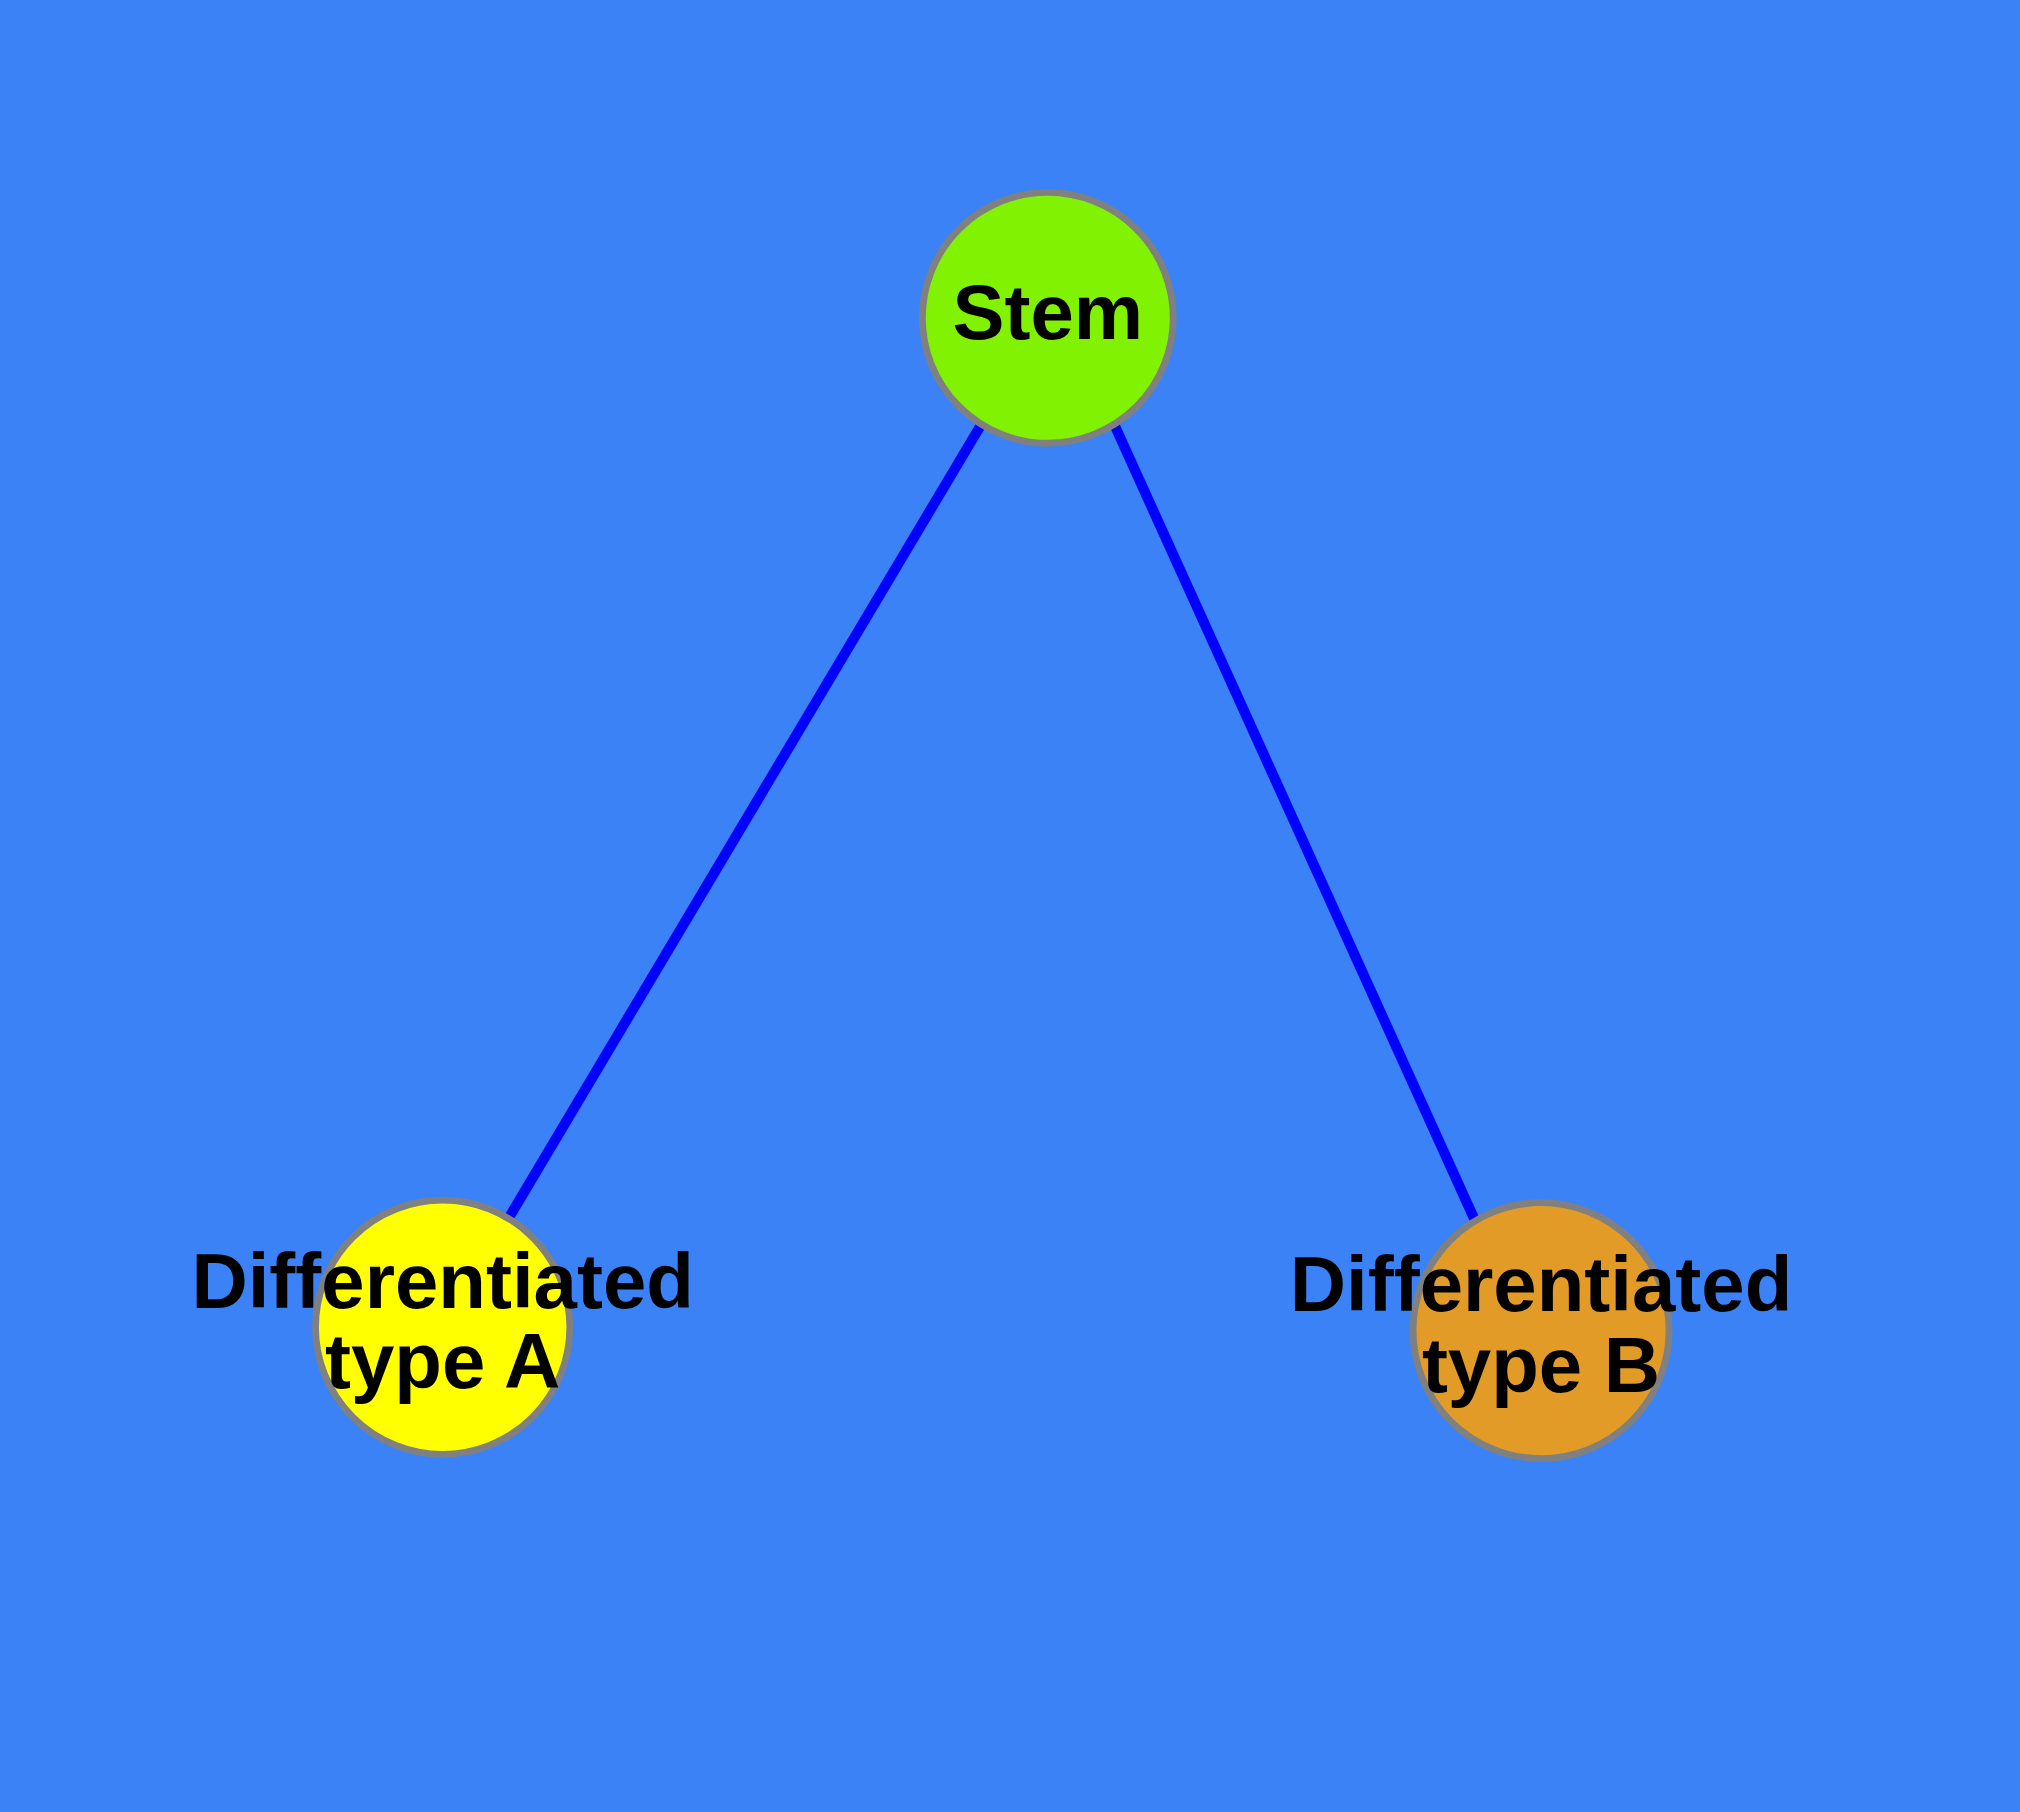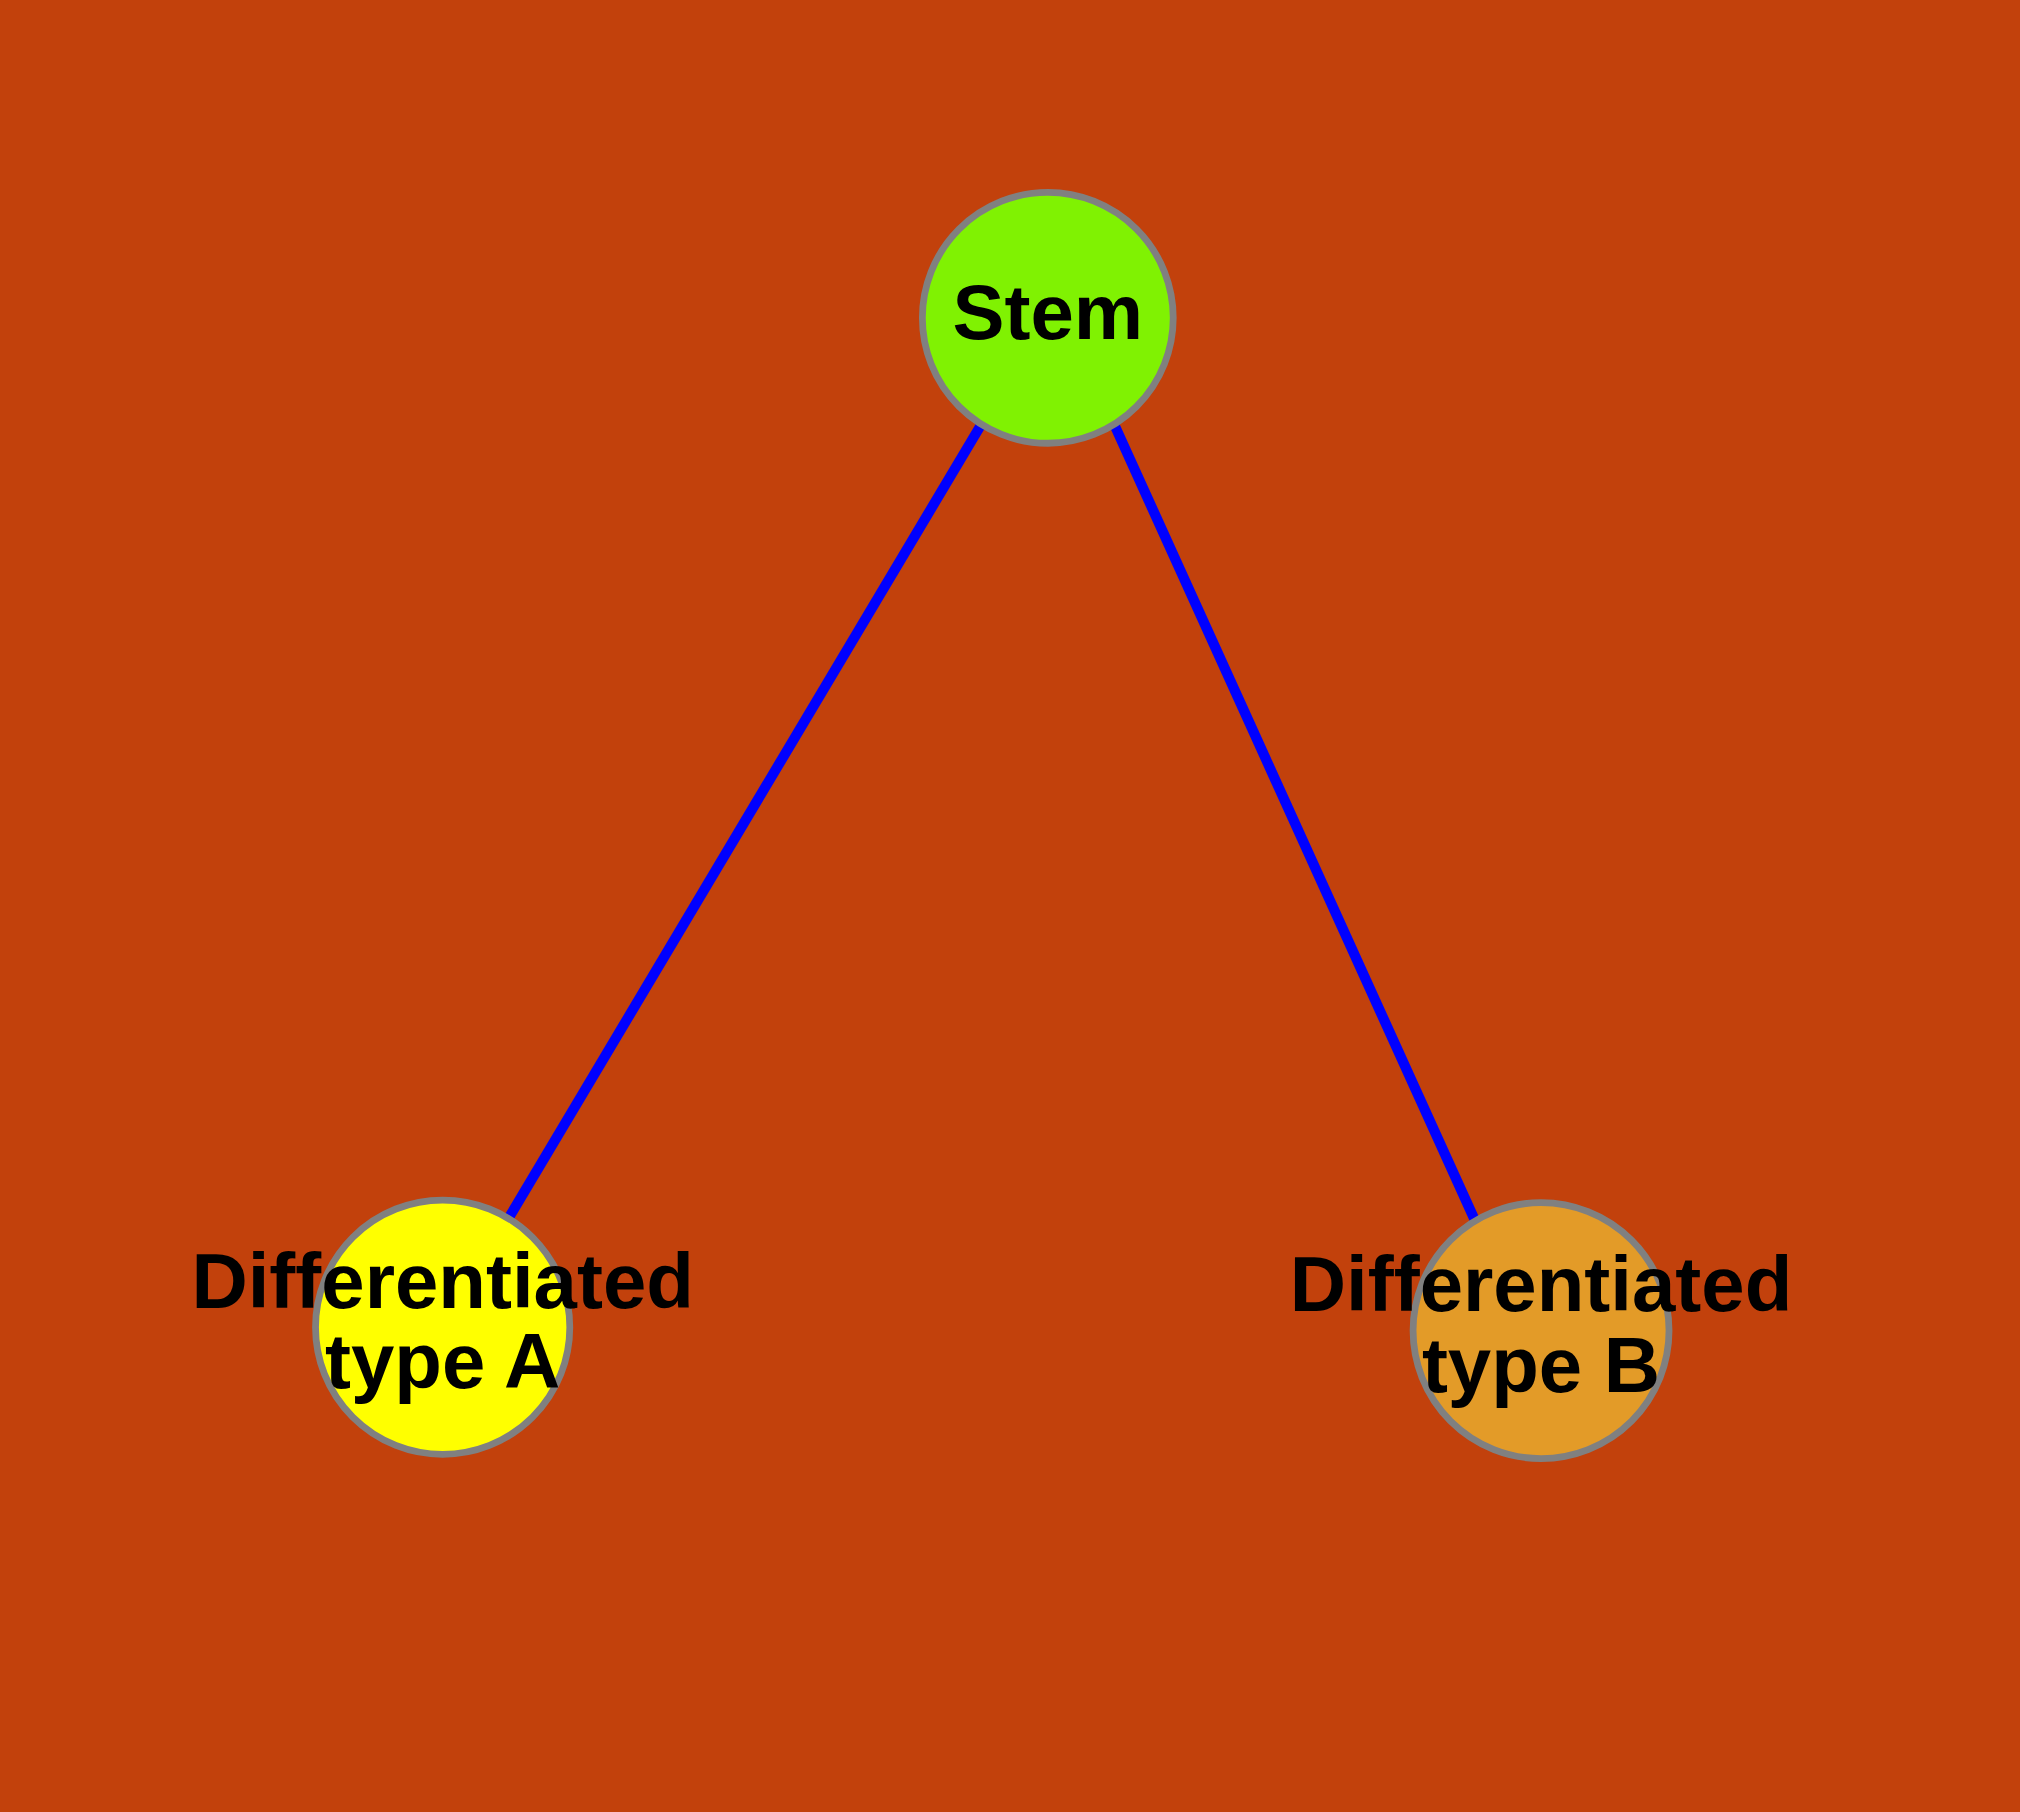--- a/index.html
+++ b/index.html
@@ -32,21 +32,21 @@
     font-weight: bold;
     fill: #000000;
     font-size: 92px;
     text-anchor: middle;
     dominant-baseline: middle;
   }
 </style>
 </head>
 <body style="background: rgb(204, 204, 255);">
 
-<div id="canvas-root" style="background: #c2410c;">
+<div id="canvas-root" style="background: #3b82f6;">
   <svg id="graph-svg" viewBox="0 0 2384 2138" xmlns="http://www.w3.org/2000/svg">
     <g id="edge-layer">
         <line x1="1158" y1="500" x2="600" y2="1437" stroke="#0000ff" stroke-width="12" stroke-linecap="butt"></line>
         <line x1="1314" y1="500" x2="1740" y2="1440" stroke="#0000ff" stroke-width="12" stroke-linecap="butt"></line>
       </g>
     <g id="node-layer">
         <circle cx="1236" cy="375" r="148" fill="#80f202" stroke="#808080" stroke-width="8"></circle>
         <circle cx="522" cy="1566" r="150" fill="#ffff00" stroke="#808080" stroke-width="8"></circle>
         <circle cx="1818" cy="1570" r="151" fill="#e39b28" stroke="#808080" stroke-width="8"></circle>
       </g>

